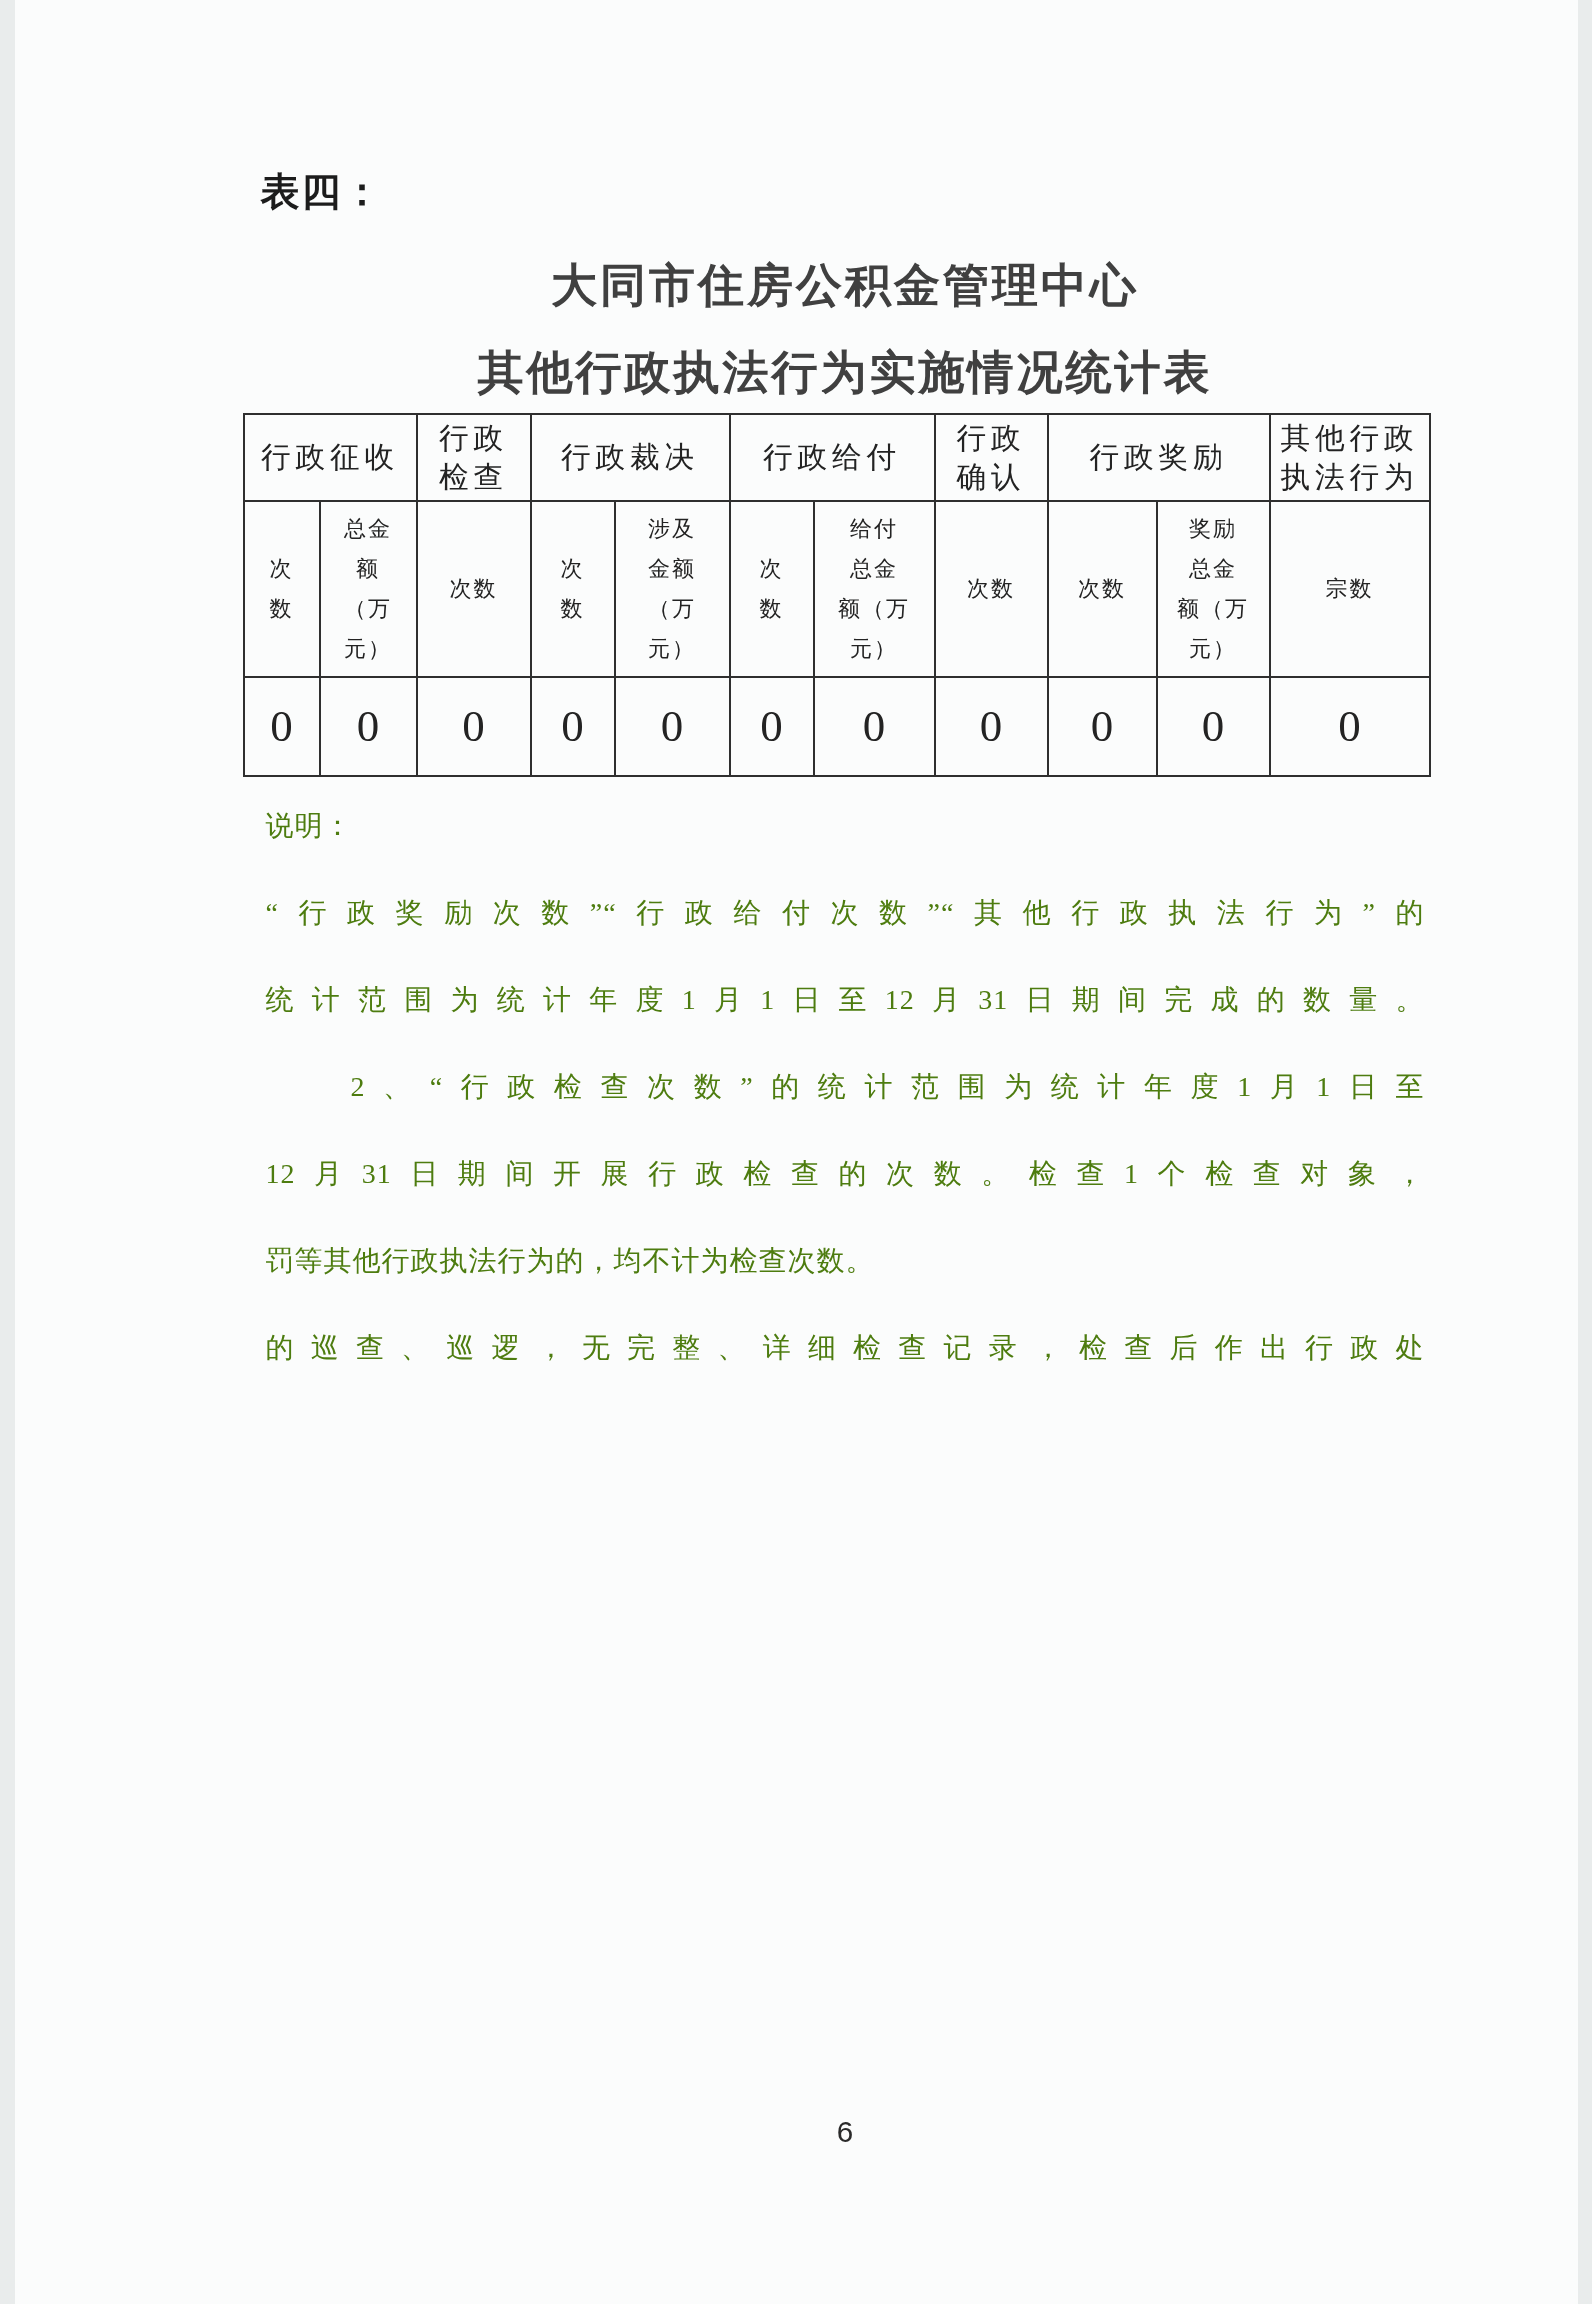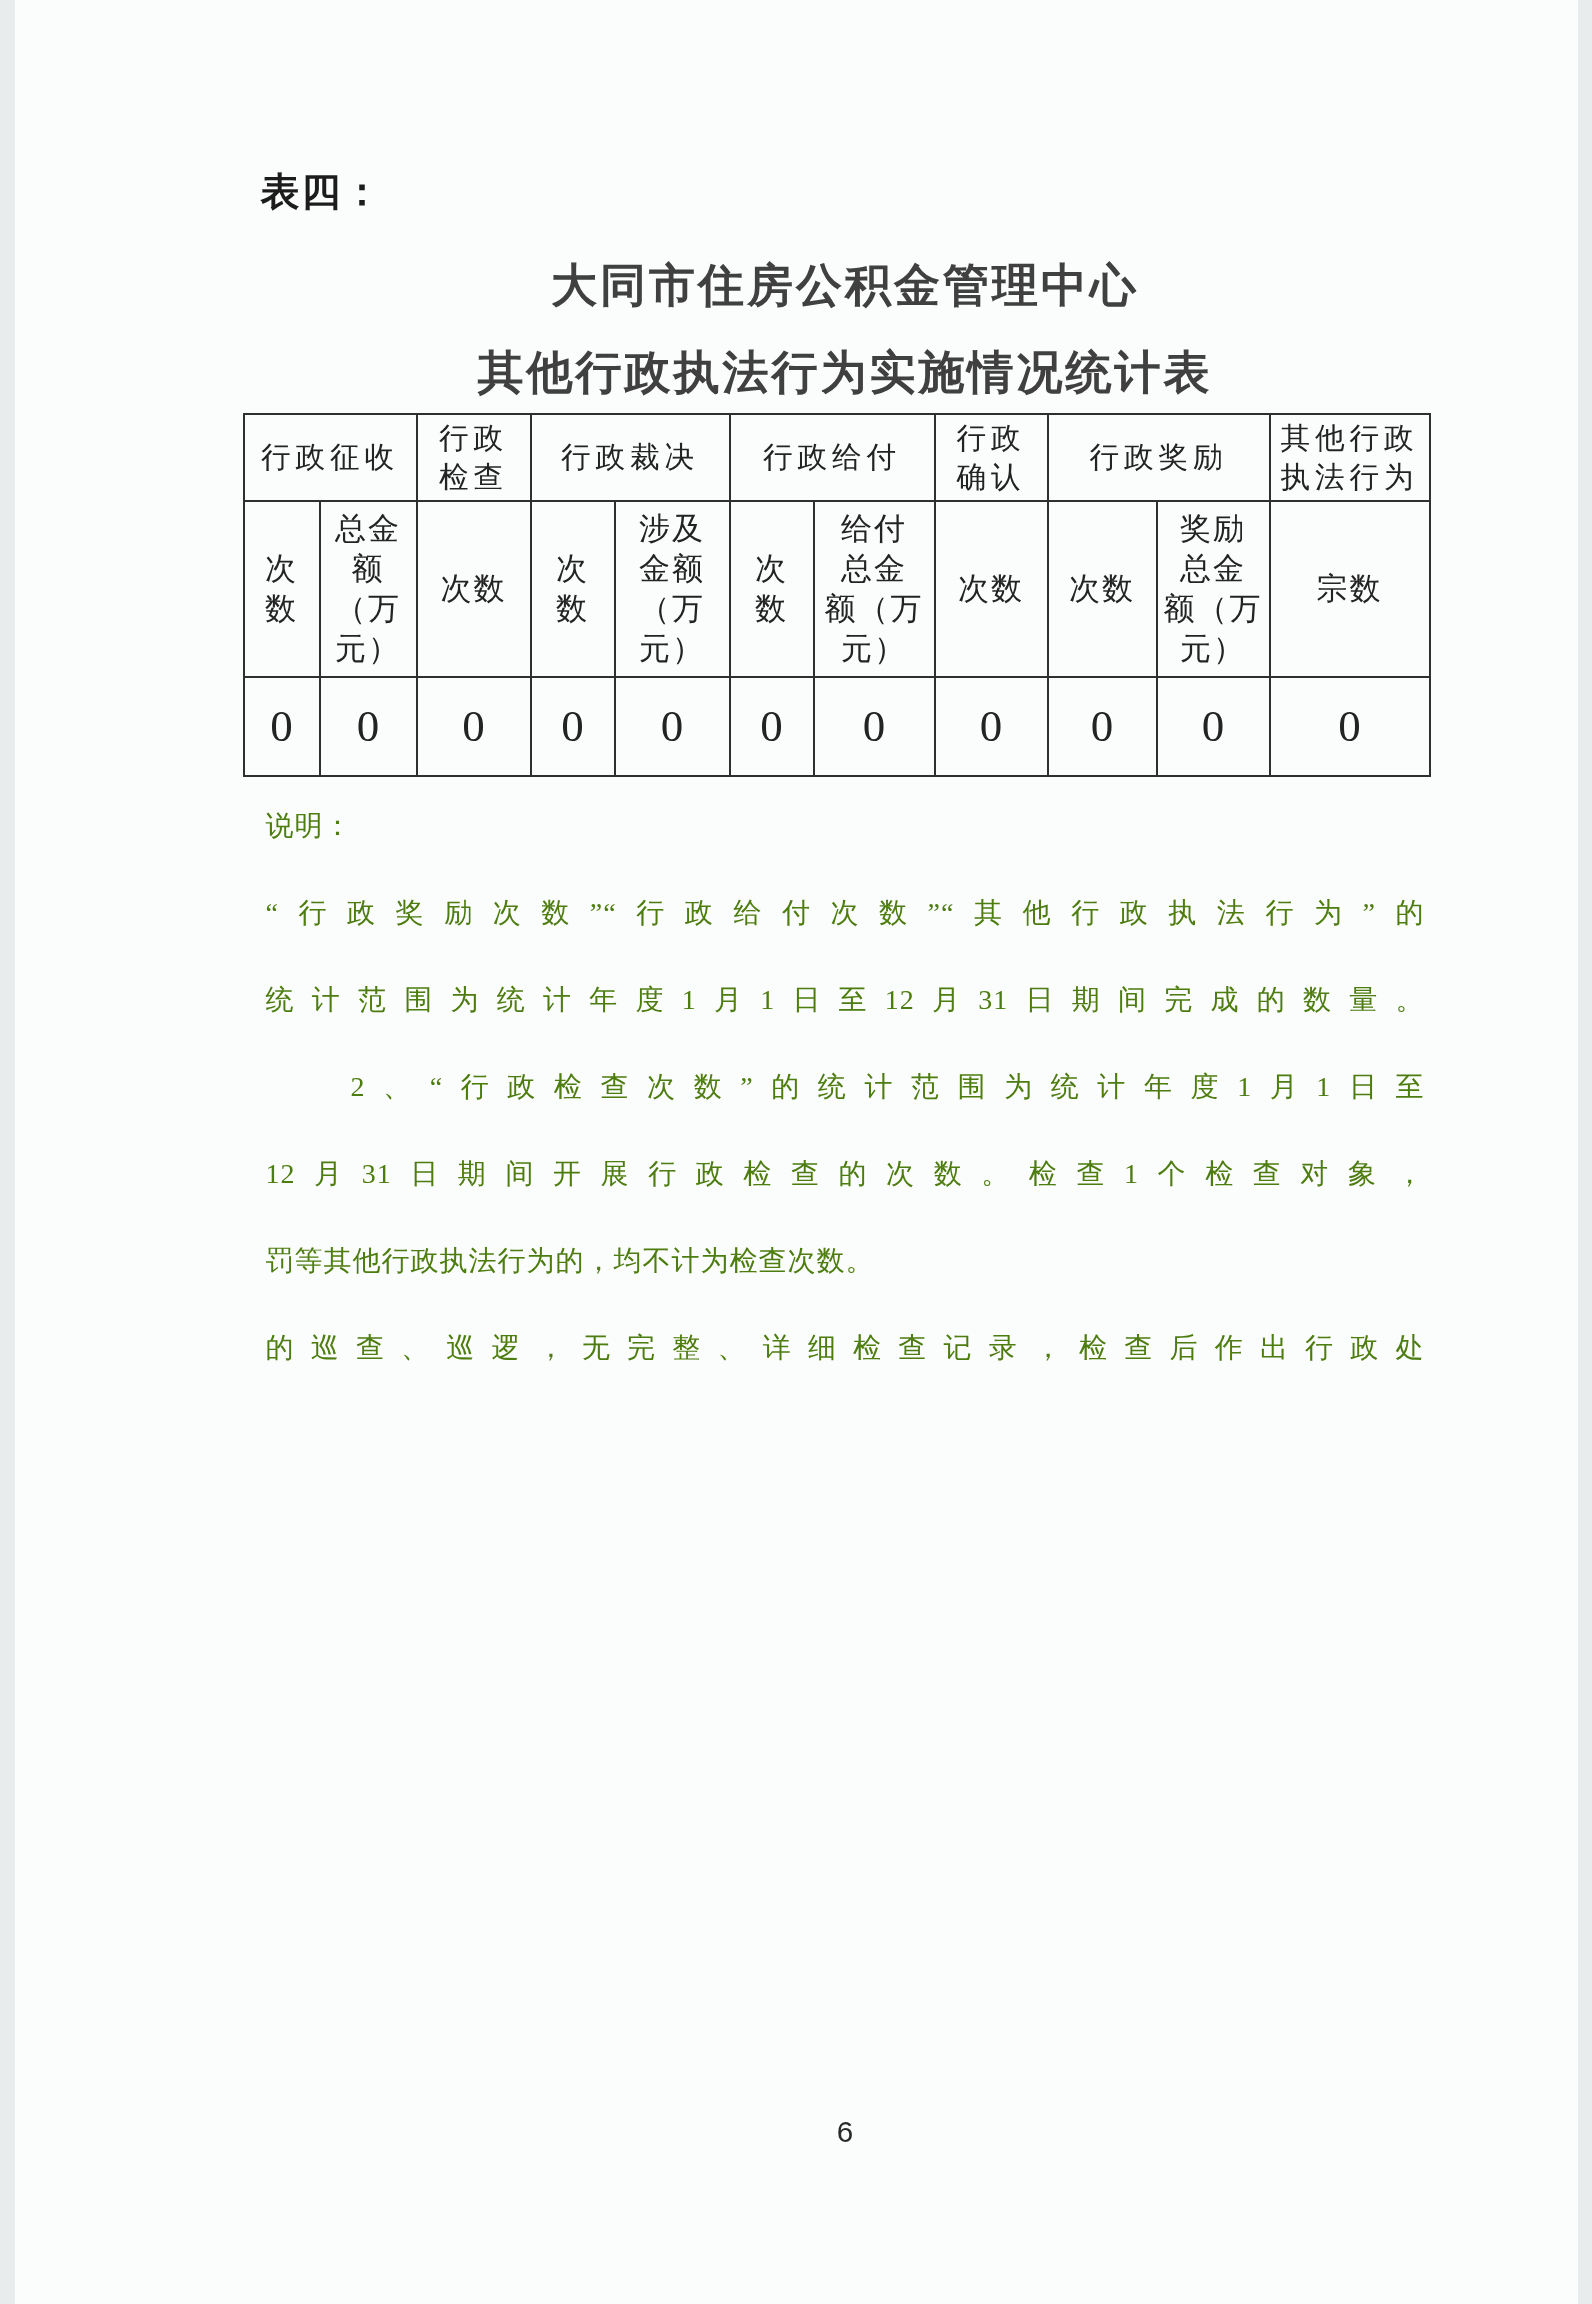--- a/index.html
+++ b/index.html
@@ -39,21 +39,21 @@
     text-align:center;vertical-align:middle;
     font-weight:normal;
     padding:0 3.9px;
     color:#232323;
     white-space:pre-line;
   }
   tr.group-row{height:87px;margin-top:44px;}
   tr.sub-row{height:176px;}
   tr.data-row{height:99px;}
   tr.group-row th{font-size:29.6px;letter-spacing:4.9px;line-height:39px;}
-  tr.sub-row th{font-size:31px;letter-spacing:2px;line-height:40px;}
+  tr.sub-row th{font-size:22px;letter-spacing:2px;line-height:40px;}
   tr.data-row td{font-size:45px;line-height:45px;letter-spacing:0;}
 
   .notes{
     position:absolute;left:251px;top:782px;width:1159px;
     font-size:28px;color:#4d7c0f;letter-spacing:1px;
   }
   .note-line{
     height:87px;line-height:87px;
     white-space:normal;
   }

